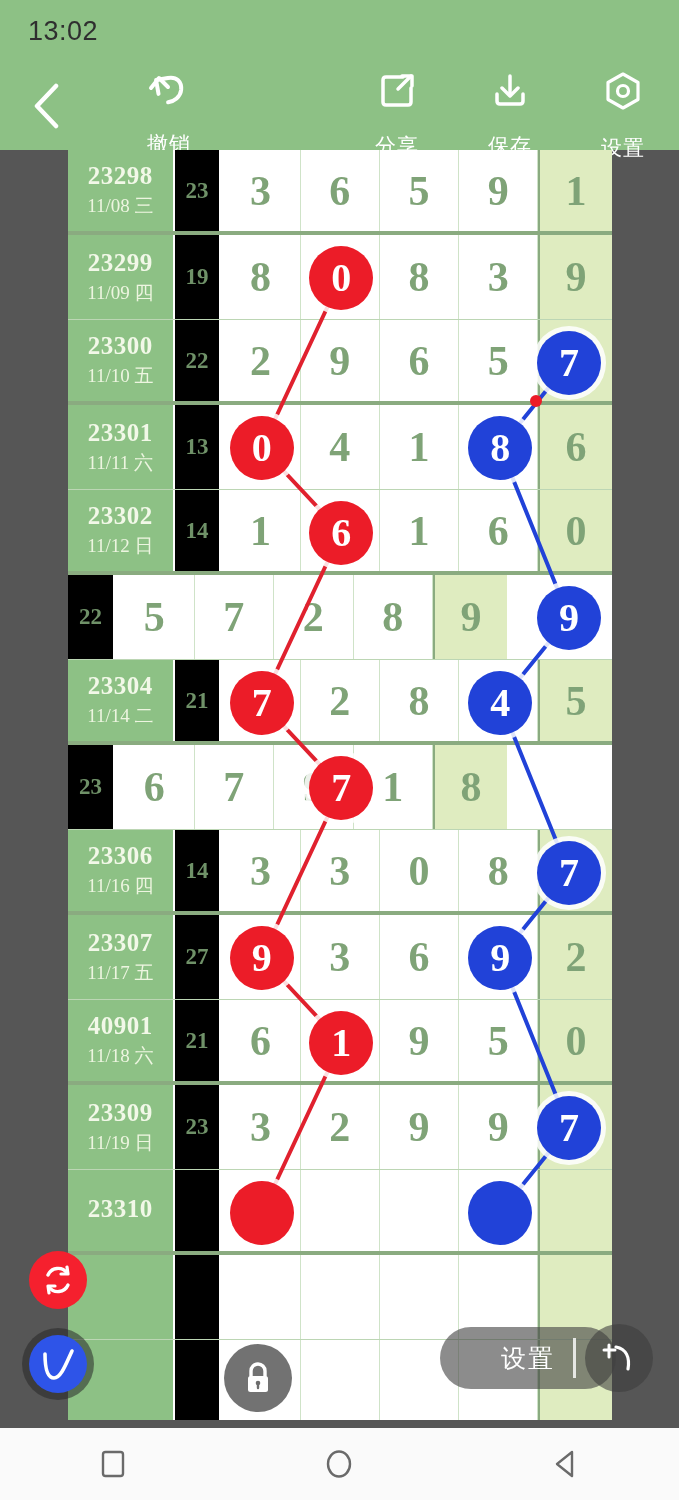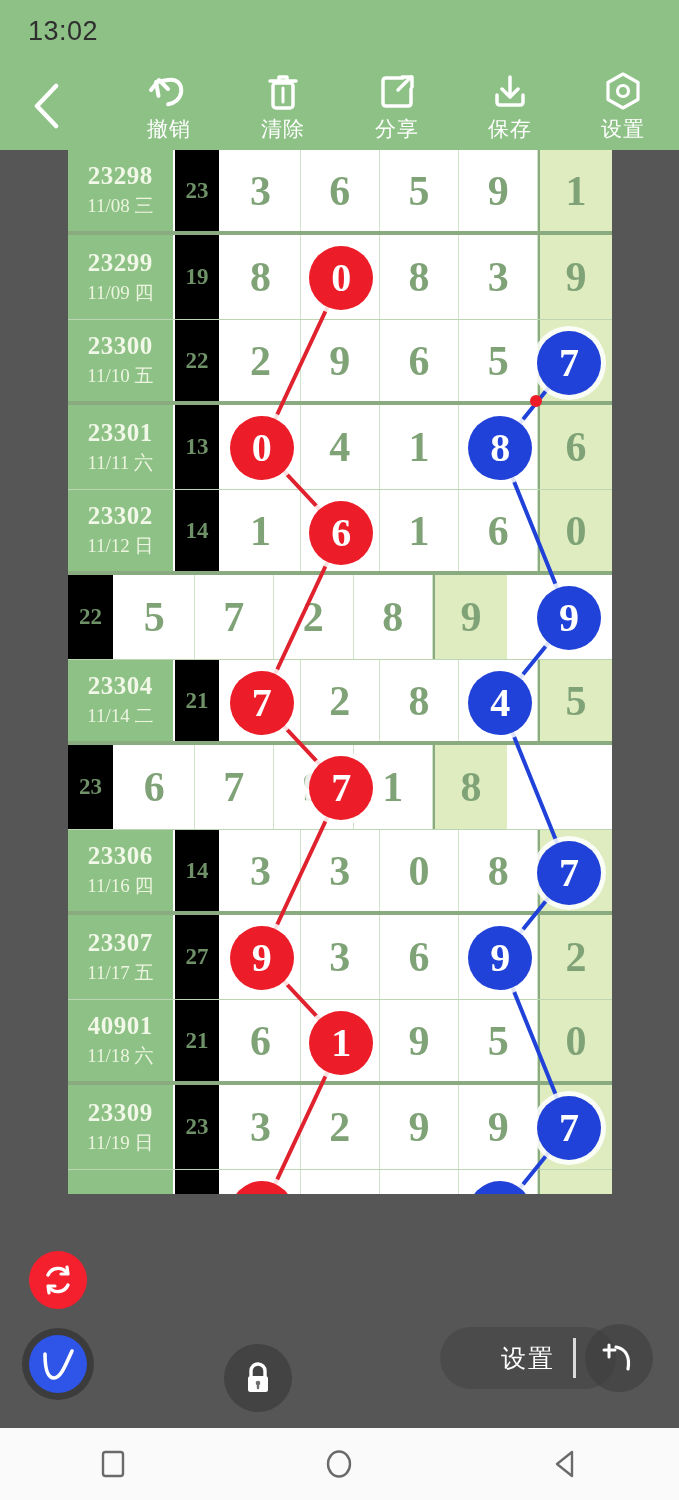--- a/index.html
+++ b/index.html
@@ -66,27 +66,27 @@
   .tb-back {
     position: absolute; left: 22px; top: 16px; width: 48px; height: 56px;
     display: flex; align-items: center; justify-content: center;
   }
   .tb-item {
     position: absolute; top: 8px; width: 114px; height: 80px;
     display: flex; flex-direction: column; align-items: center; justify-content: flex-start;
   }
   .tb-ico { height: 44px; display: flex; align-items: center; justify-content: center; }
   .tb-label {
-    font-size: 21px; color: #ffffff; margin-top: 1px; letter-spacing: 1px;
+    font-size: 21px; color: #ffffff; margin-top: 20px; letter-spacing: 1px;
     font-family: "DejaVu Sans", sans-serif;
   }
 
   
   .grid-wrap {
-    position: absolute; left: 68px; top: 150px; width: 544px; height: 1044px;
+    position: absolute; left: 68px; top: 150px; width: 544px; height: 1270px;
     background: #ffffff; overflow: hidden;
   }
   .row {
     position: relative; width: 544px; height: 85px;
     display: flex; background: #ffffff;
   }
   .row.sep-thick { border-bottom: 4px solid #8aab80; }
   .row.sep-thin { border-bottom: 1.5px solid #bcd6b4; }
 
   .c-issue {
@@ -207,31 +207,20 @@
       <div class="tb-item" style="left:112px">
         <div class="tb-ico">
           <svg width="42" height="40" viewBox="0 0 42 40">
             <path d="M10 22 L10 8 M10 8 L22 8 C31 8 35 14 33 22 C31 29 24 32 18 32" stroke="#fff" stroke-width="4" fill="none" stroke-linecap="round" stroke-linejoin="round" transform="rotate(-10 21 20)"></path>
             <path d="M3 18 L11 8 L20 17" stroke="#fff" stroke-width="4" fill="none" stroke-linecap="round" stroke-linejoin="round"></path>
           </svg>
         </div>
         <div class="tb-label">撤销</div>
       </div>
 
-      <div class="tb-item" style="left:226px">
-        <div class="tb-ico">
-          <svg width="40" height="42" viewBox="0 0 40 42">
-            <path d="M7 10 H33" stroke="#fff" stroke-width="3.5" stroke-linecap="round"></path>
-            <path d="M16 10 V6 H24 V10" stroke="#fff" stroke-width="3.5" fill="none" stroke-linejoin="round"></path>
-            <rect x="10" y="12" width="20" height="25" rx="3" stroke="#fff" stroke-width="3.5" fill="none"></rect>
-            <path d="M20 17 V31" stroke="#fff" stroke-width="3" stroke-linecap="round"></path>
-          </svg>
-        </div>
-        <div class="tb-label">清除</div>
-      </div>
 
       <div class="tb-item" style="left:340px">
         <div class="tb-ico">
           <svg width="42" height="42" viewBox="0 0 42 42">
             <path d="M27 7 H10 C8 7 7 8 7 10 V32 C7 34 8 35 10 35 H32 C34 35 35 34 35 32 V18" stroke="#fff" stroke-width="3.5" fill="none" stroke-linecap="round" stroke-linejoin="round"></path>
             <path d="M22 19 L35 6" stroke="#fff" stroke-width="3.5" fill="none" stroke-linecap="round"></path>
             <path d="M26 6 H36 V16" stroke="#fff" stroke-width="3.5" fill="none" stroke-linecap="round" stroke-linejoin="round"></path>
           </svg>
         </div>
         <div class="tb-label">分享</div>

